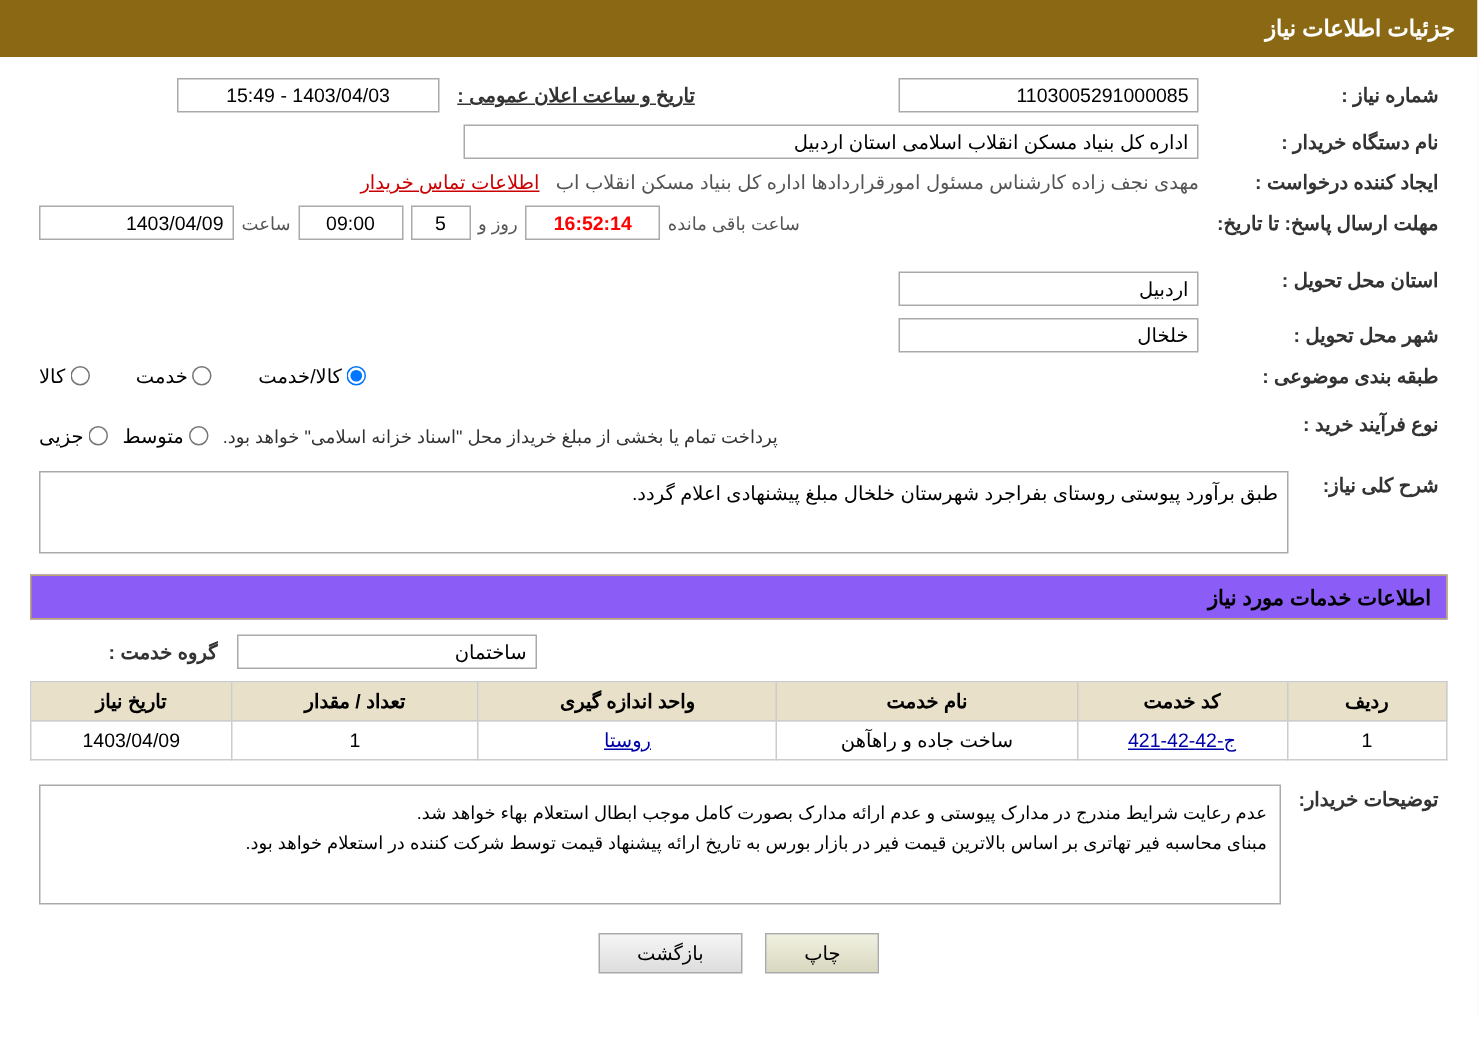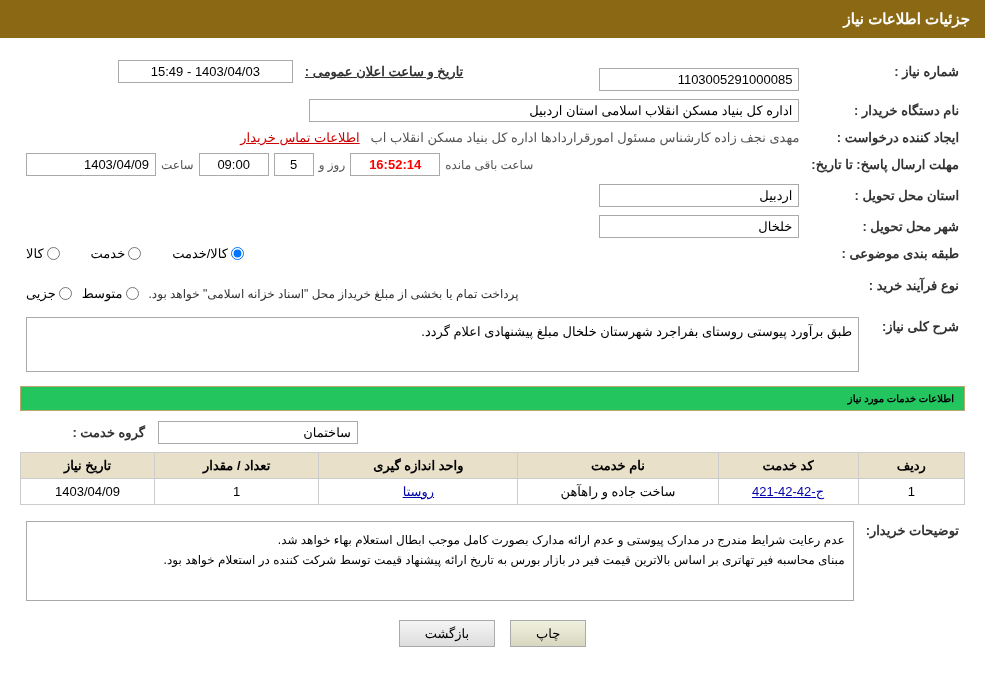--- a/index.html
+++ b/index.html
@@ -75,23 +75,23 @@
       flex-direction: row-reverse;
       align-items: center;
     }
     .radio-item {
       display: flex;
       align-items: center;
       gap: 3px;
       flex-direction: row-reverse;
     }
     .section-title {
-      background: #22c55e;
+      background: #8b5cf6;
       padding: 6px 10px;
-      font-size: 10px;
+      font-size: 14px;
       font-weight: bold;
       text-align: right;
       margin: 10px 0 6px 0;
       border: 1px solid #b8a870;
     }
     .purchase-type-row {
       display: flex;
       align-items: center;
       gap: 10px;
       flex-direction: row-reverse;
@@ -181,21 +181,21 @@
     <span>جزئیات اطلاعات نیاز</span>
   </div>
 
   <div class="content main-content">
     <table class="info-table">
 
       <tbody>
           <tr>
         <td class="label-cell">شماره نیاز :</td>
         <td class="value-cell">
-          <div class="input-box input-medium" style="width:200px;margin-top:16px;">1103005291000085</div>
+          <div class="input-box input-medium" style="width:200px;">1103005291000085</div>
         </td>
         <td style="width:20px;"></td>
         <td class="label-cell" style="text-align:left;text-decoration:underline;">تاریخ و ساعت اعلان عمومی :</td>
         <td class="value-cell">
           <div class="input-box" style="width:175px;text-align:center;">1403/04/03 - 15:49</div>
         </td>
       </tr>
 
       <tr>
         <td class="label-cell">نام دستگاه خریدار :</td>
@@ -224,21 +224,21 @@
             <span class="time-label">روز و</span>
             <div class="input-box countdown" style="width:90px;text-align:center;">16:52:14</div>
             <span class="time-label">ساعت باقی مانده</span>
           </div>
         </td>
       </tr>
 
       <tr>
         <td class="label-cell">استان محل تحویل :</td>
         <td class="value-cell" colspan="4">
-          <div class="input-box" style="width:200px;">اردبیل</div>
+          <div class="input-box" style="width:200px;margin-top:13px;">اردبیل</div>
         </td>
       </tr>
 
       <tr>
         <td class="label-cell">شهر محل تحویل :</td>
         <td class="value-cell" colspan="4">
           <div class="input-box" style="width:200px;">خلخال</div>
         </td>
       </tr>
 

